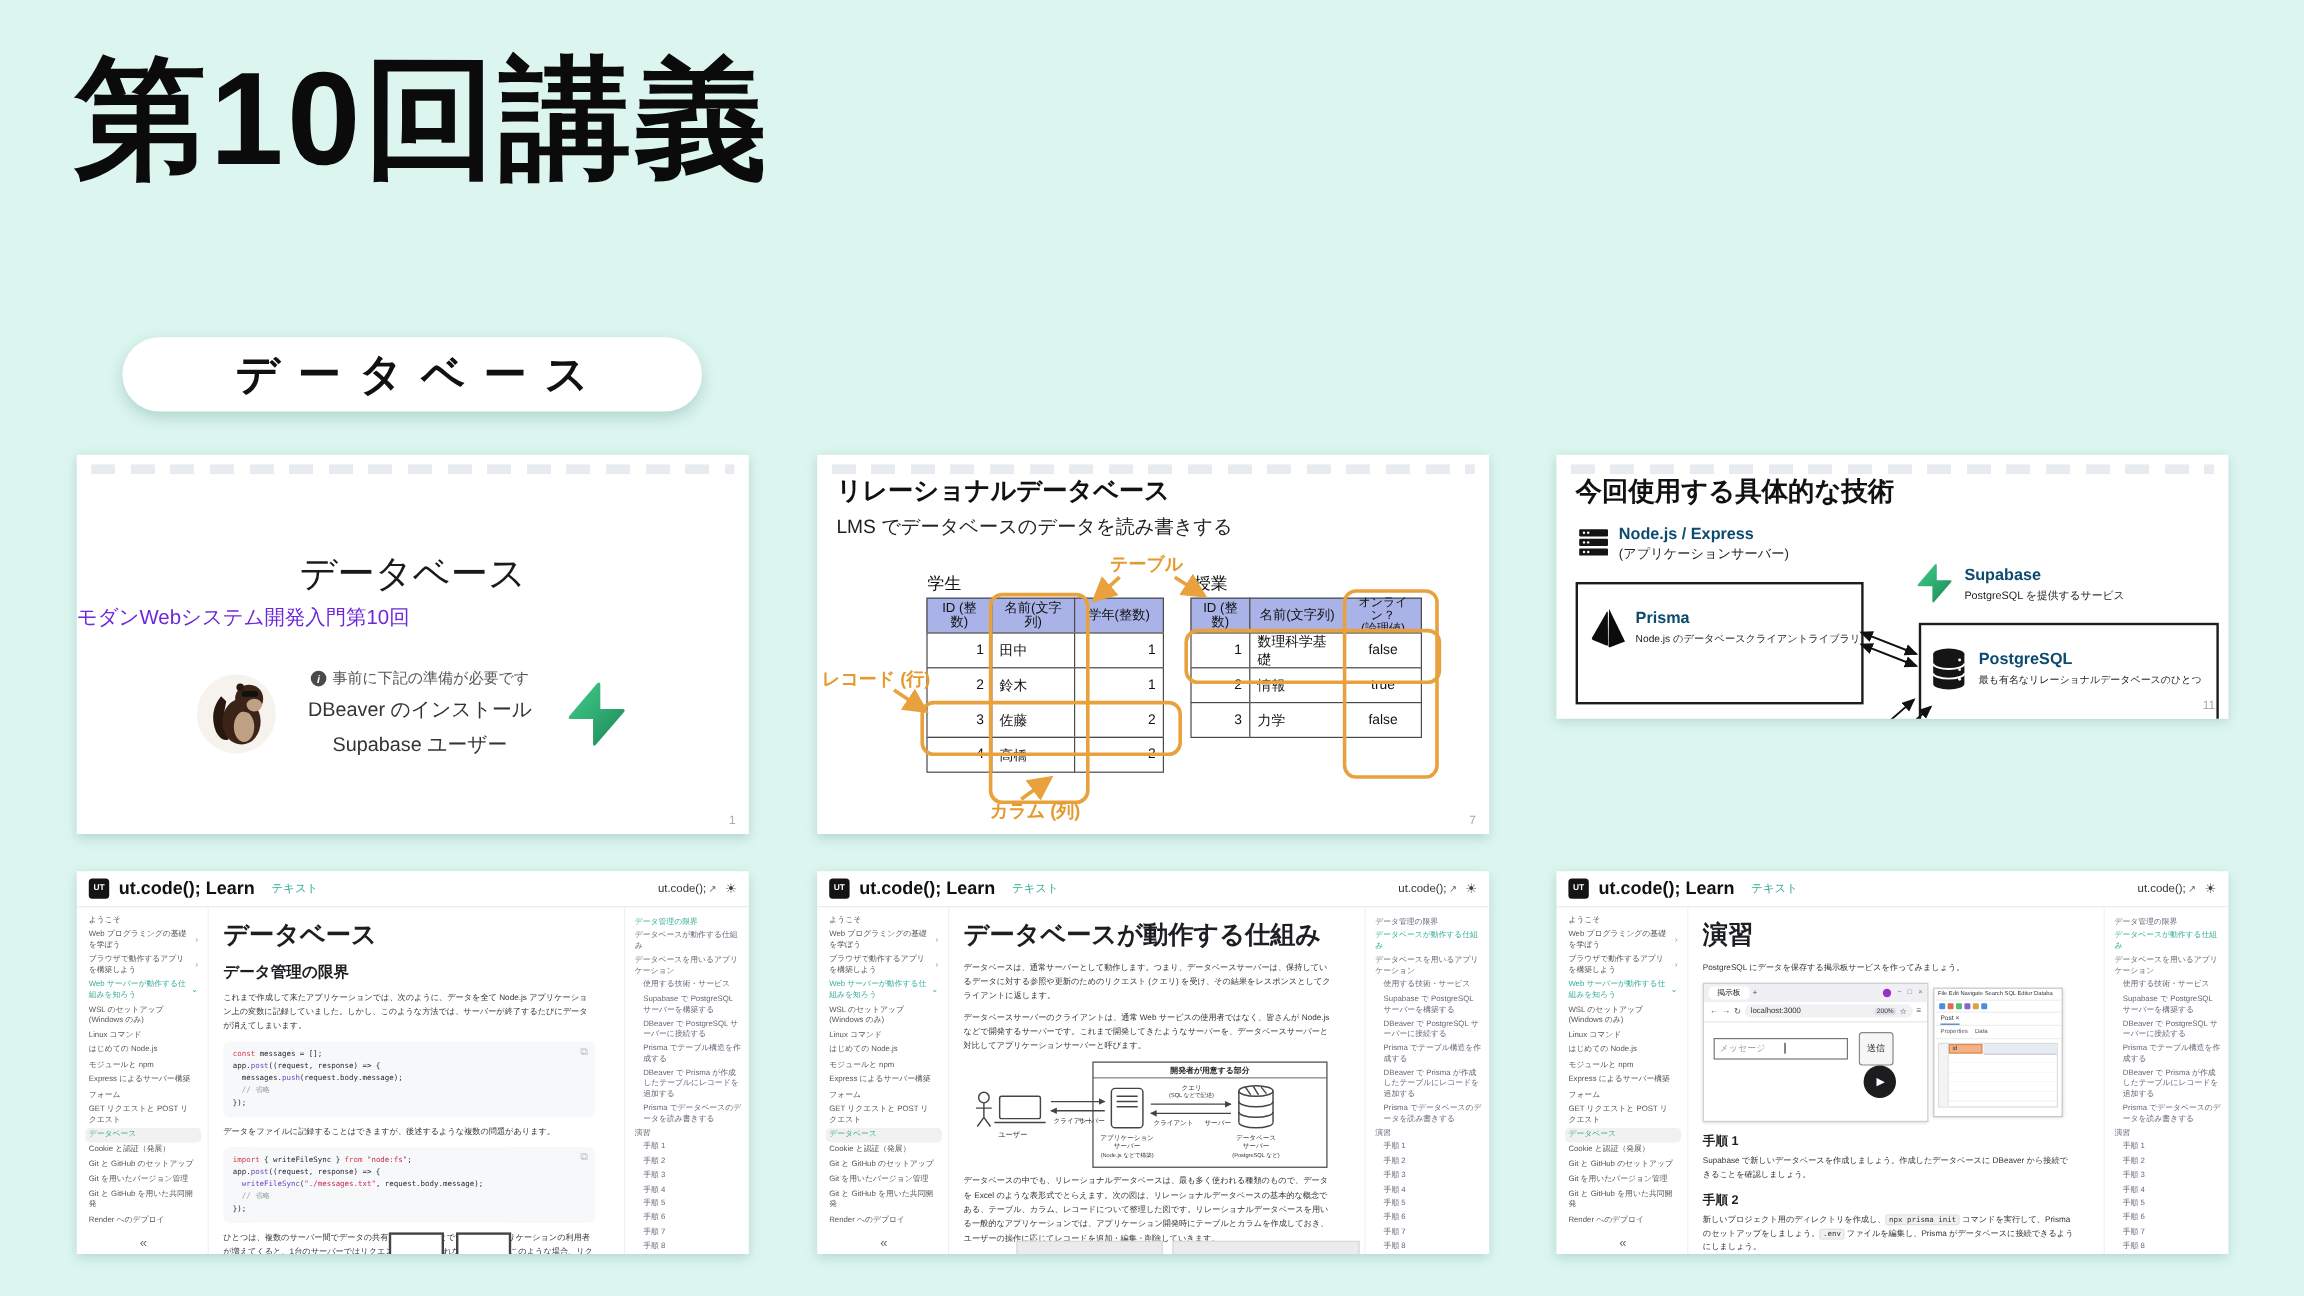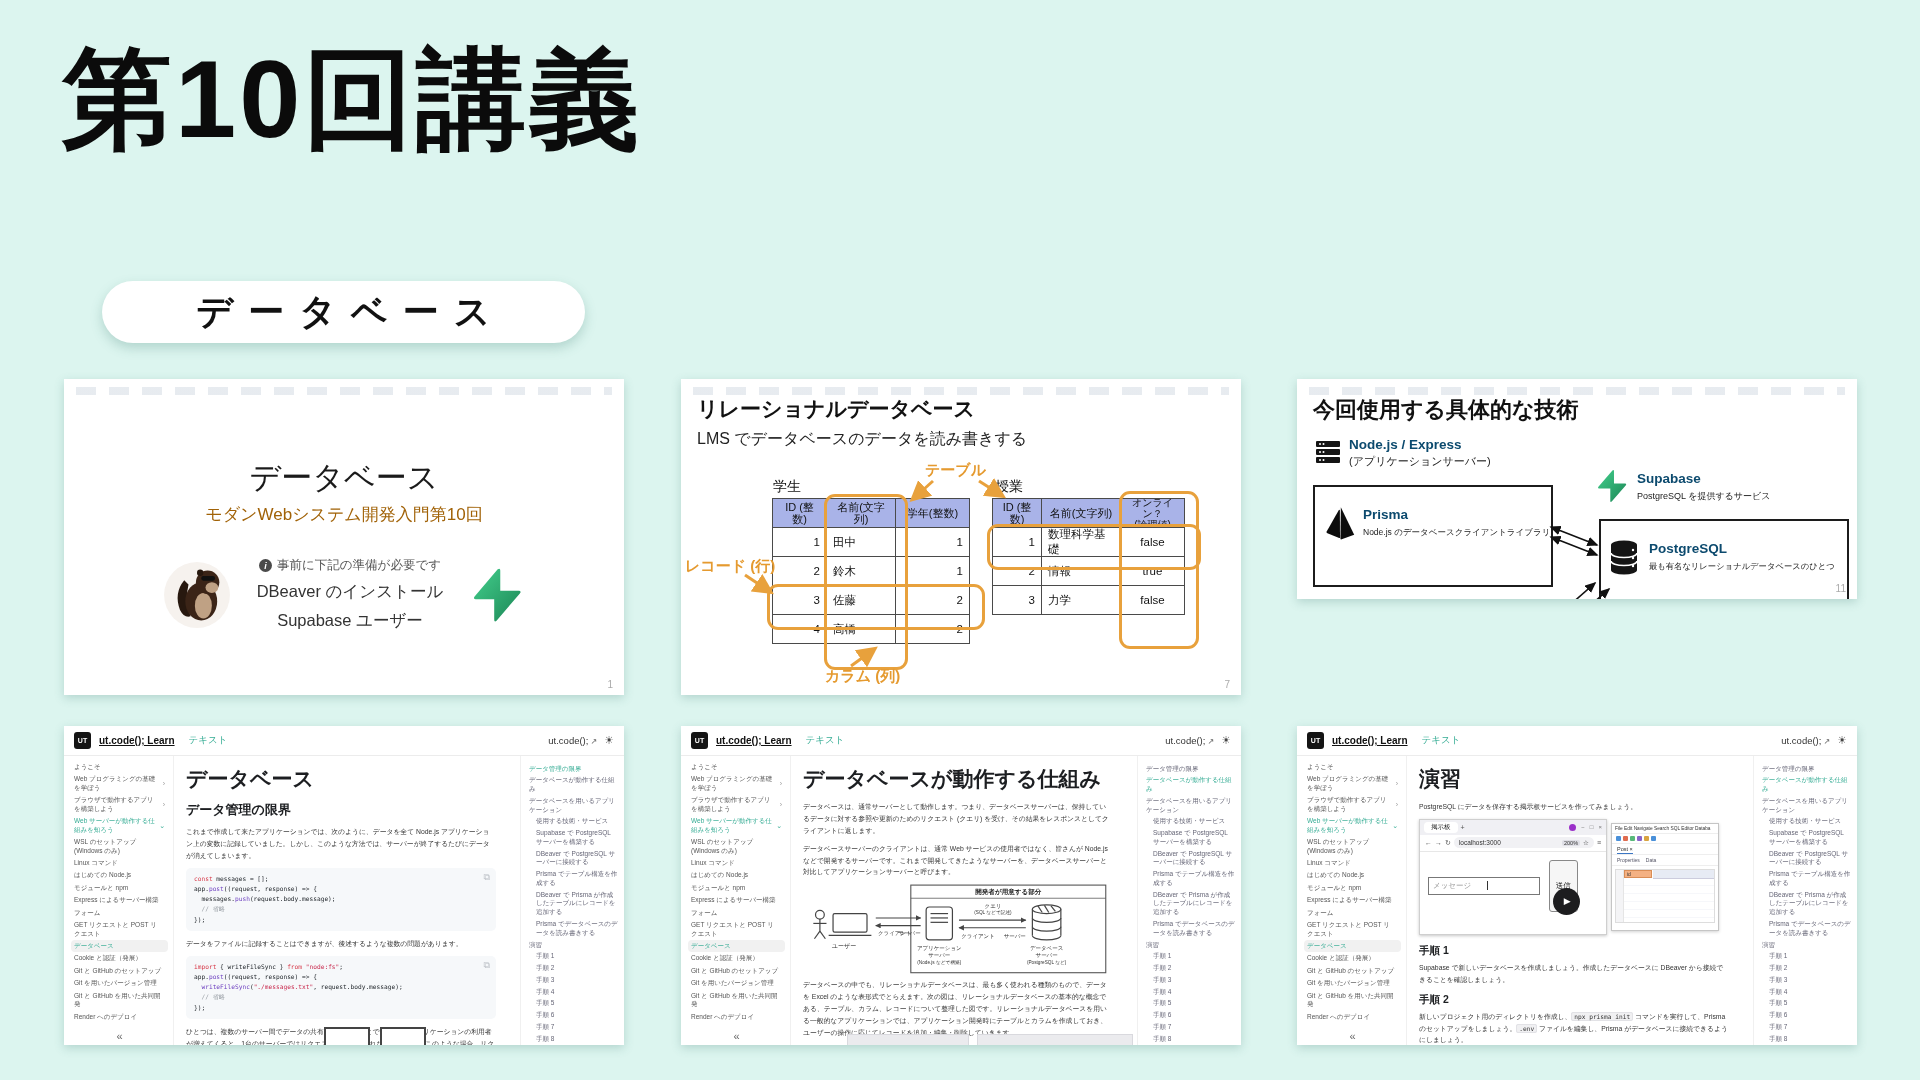--- a/index.html
+++ b/index.html
@@ -22,21 +22,21 @@
   #slide2{left:681px;top:379px;height:316px;}
   #slide3{left:1297px;top:379px;height:220px;}
   #shotA{left:64px;top:726px;height:319px;}
   #shotB{left:681px;top:726px;height:319px;}
   #shotC{left:1297px;top:726px;height:319px;}
   .wm{position:absolute;top:8px;left:12px;right:12px;height:8px;opacity:.45;
       background:repeating-linear-gradient(90deg,rgba(150,168,188,.5) 0 20px,transparent 20px 33px);}
   .pagenum{position:absolute;right:11px;bottom:5px;font-size:10px;color:#aaa;}
   
   .s1-title{position:absolute;top:78px;left:0;width:100%;text-align:center;font-size:31px;color:#1a1a1a;}
-  .s1-sub{position:absolute;top:124px;left:0;width:100%;text-align:center;font-size:17px;color:#a16207;}
+  .s1-sub{position:absolute;top:124px;left:0;width:100%;font-size:17px;color:#6d28d9;}
   .s1-bottom{position:absolute;top:178px;left:0;right:0;display:flex;justify-content:center;align-items:center;gap:26px;}
   .beaver{width:68px;height:68px;flex:0 0 auto;}
   .s1-col{text-align:center;}
   .s1-note{display:flex;align-items:center;justify-content:center;gap:5px;font-size:12.5px;color:#555;}
   .info-ic{width:13px;height:13px;border-radius:50%;background:#4a4a4a;color:#fff;font-size:9px;font-weight:700;
            display:inline-flex;align-items:center;justify-content:center;font-style:italic;}
   .s1-prep{font-size:16.5px;color:#333;margin-top:7px;}
   .sbolt{width:56px;height:56px;flex:0 0 auto;}
   
   .s2-title{position:absolute;left:16px;top:16px;font-size:21px;color:#111;font-weight:600;}
@@ -59,21 +59,21 @@
   .s3-title{position:absolute;left:16px;top:16px;font-size:22px;color:#111;font-weight:600;}
   .s3-name{font-size:13.5px;font-weight:700;color:#0c4a6e;line-height:1.25;}
   .s3-desc{font-size:9px;color:#222;white-space:nowrap;}
   .s3-box{position:absolute;border:2px solid #1c1c1c;background:#fff;}
   .abs{position:absolute;}
   
   .shot{font-size:10px;color:#444;}
   .nav{height:30px;border-bottom:1px solid #ececec;display:flex;align-items:center;padding:0 10px;gap:8px;box-sizing:border-box;}
   .logo{width:17px;height:17px;background:#141414;border-radius:3px;color:#fff;font-size:7px;font-weight:700;
         display:inline-flex;align-items:center;justify-content:center;}
-  .brand{font-weight:700;font-size:10px;color:#111;text-decoration:underline;}
+  .brand{font-weight:700;font-size:15px;color:#111;}
   .navlink{color:#35ac94;font-size:9.5px;margin-left:6px;}
   .nav-right{margin-left:auto;display:flex;align-items:center;gap:7px;font-size:9.5px;color:#333;}
   .ext-ic{font-size:8px;color:#666;margin-left:2px;}
   .theme{font-size:11px;color:#444;}
   .shot-body{display:flex;height:289px;}
   .sidebar{width:110px;flex:0 0 auto;border-right:1px solid #f0f0f0;padding:5px 5px 3px 7px;box-sizing:border-box;
            display:flex;flex-direction:column;overflow:hidden;}
   .side-items{flex:1;overflow:hidden;}
   .side-item{display:flex;justify-content:space-between;align-items:center;padding:2px 3px;border-radius:4px;
              font-size:6.5px;line-height:1.3;color:#555;}
@@ -113,21 +113,21 @@
   .bctl{font-size:6px;color:#777;margin-left:2px;}
   .burl{height:16px;border-bottom:1px solid #e7e7e7;display:flex;align-items:center;gap:3px;padding:0 5px;font-size:7px;color:#555;}
   .urlpill{flex:1;height:11px;background:#f1f1f4;border-radius:6px;display:flex;align-items:center;gap:3px;
            padding:0 5px;font-size:6.5px;color:#333;}
   .zoombadge{margin-left:auto;background:#dfdfe6;border-radius:2px;padding:0 2px;font-size:5.5px;color:#333;}
   .bbody{position:relative;height:80px;padding:8px;box-sizing:border-box;}
   .binput{display:inline-flex;align-items:center;width:112px;height:18px;border:1px solid #777;padding:0 4px;box-sizing:border-box;}
   .ph{font-size:7.5px;color:#999;}
   .caret{width:1px;height:9px;background:#333;margin-left:16px;}
   .bbtn{display:inline-flex;align-items:center;justify-content:center;height:18px;border:1px solid #888;border-radius:3px;
-        background:#f6f6f6;padding:16px 6px;font-size:7.5px;color:#222;margin-left:6px;}
+        background:#f6f6f6;padding:4px 6px;font-size:7.5px;color:#222;margin-left:6px;}
   .playbtn{position:absolute;right:26px;top:36px;width:27px;height:27px;border-radius:50%;background:#1d1d1f;
            display:flex;align-items:center;justify-content:center;}
   .playtri{color:#fff;font-size:9px;margin-left:1.5px;}
   .dwin{position:absolute;left:192px;top:4px;width:106px;height:106px;border:1px solid #c5c5c5;background:#fff;
         box-shadow:0 1px 3px rgba(0,0,0,.18);overflow:hidden;}
   .dmenu{font-size:4.8px;color:#333;padding:2px 3px;white-space:nowrap;border-bottom:1px solid #eee;}
   .dtools{display:flex;gap:2.5px;padding:2.5px 4px;border-bottom:1px solid #eee;align-items:center;}
   .dt{width:4.5px;height:4.5px;display:inline-block;border-radius:1px;}
   .dc1{background:#4a90d9;} .dc2{background:#e06c50;} .dc3{background:#58b97a;} .dc4{background:#8864c8;} .dc5{background:#d9a441;}
   .dtabrow{font-size:5.5px;padding:2px 5px;border-bottom:1px solid #eee;color:#333;}

